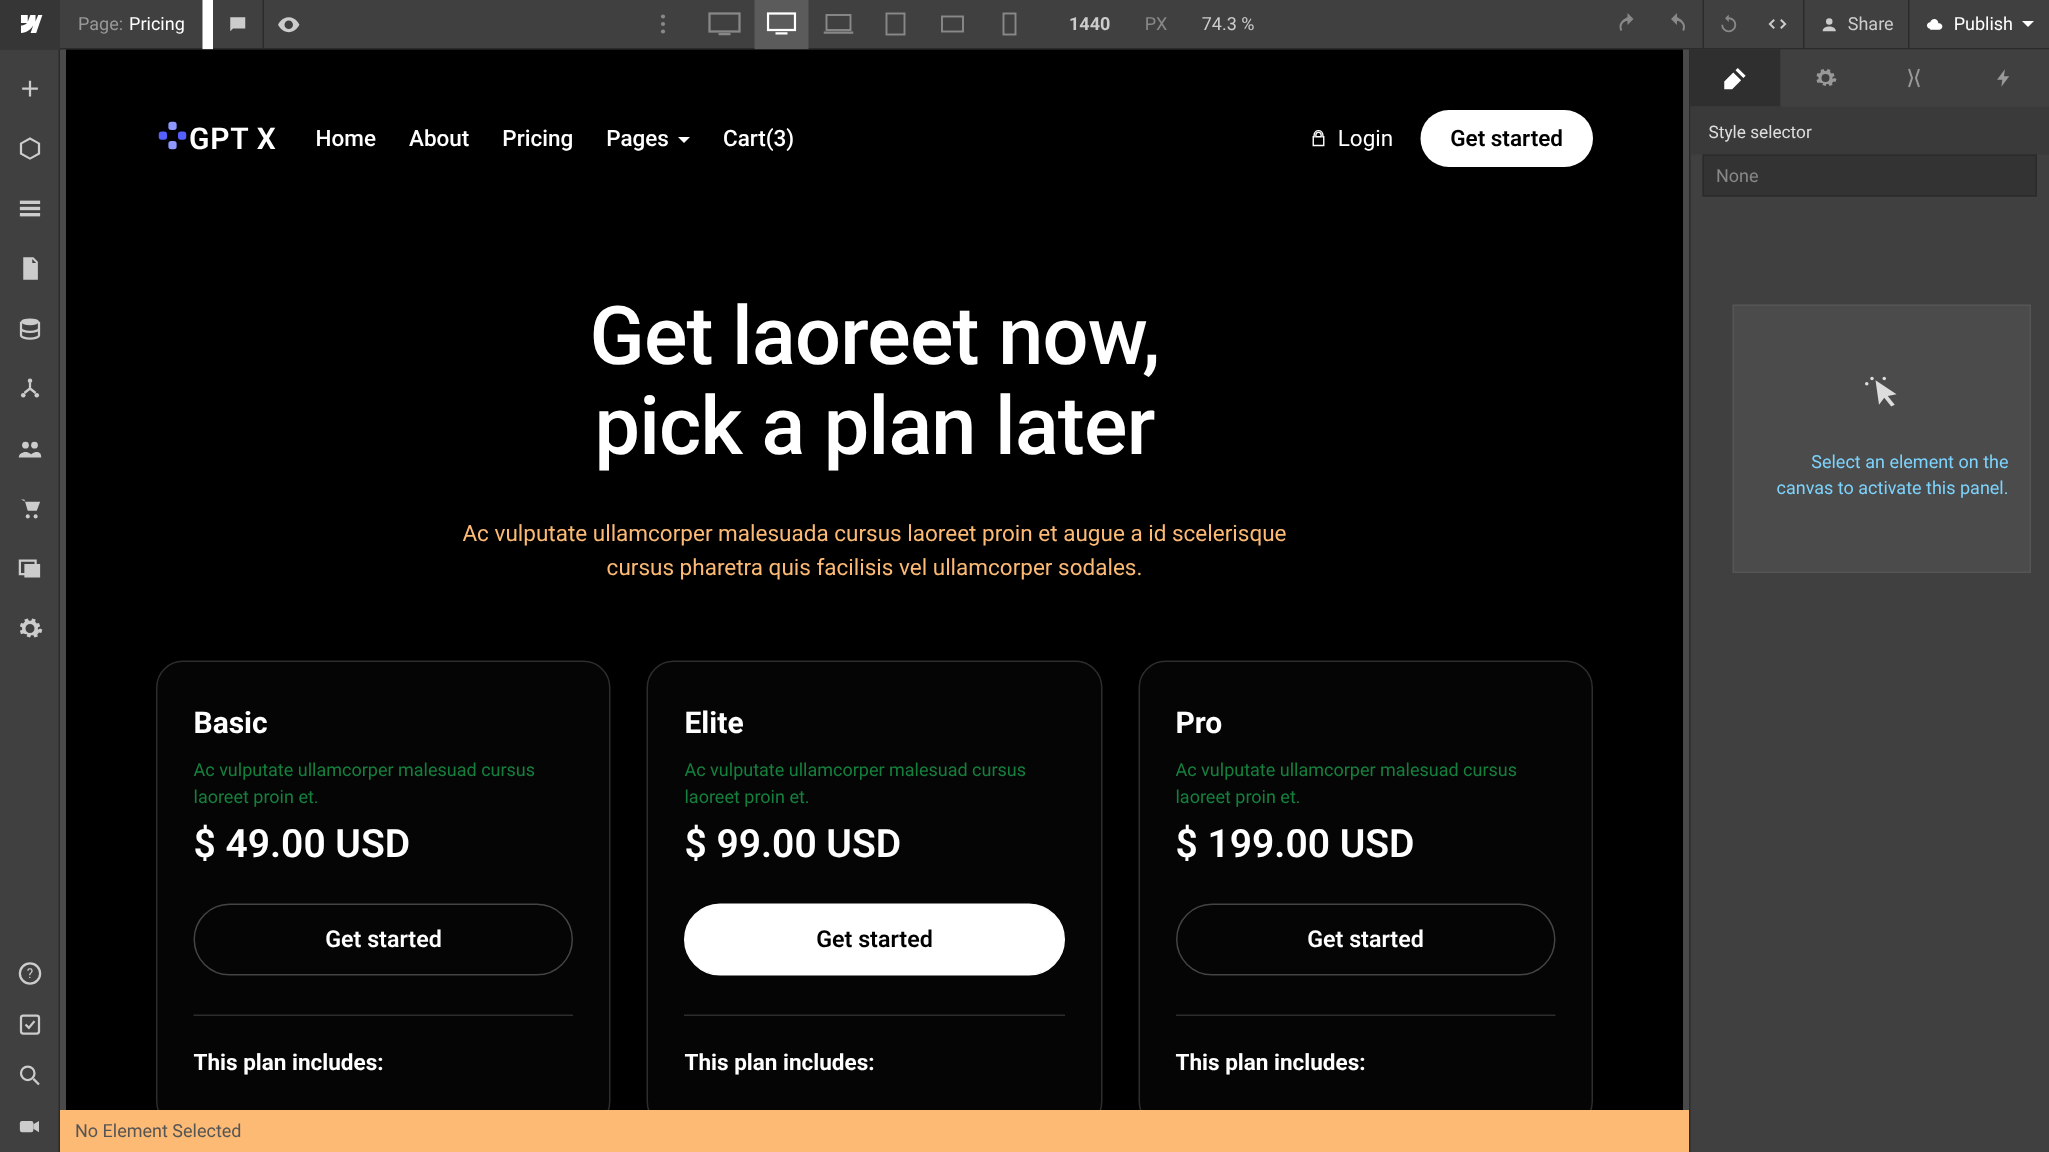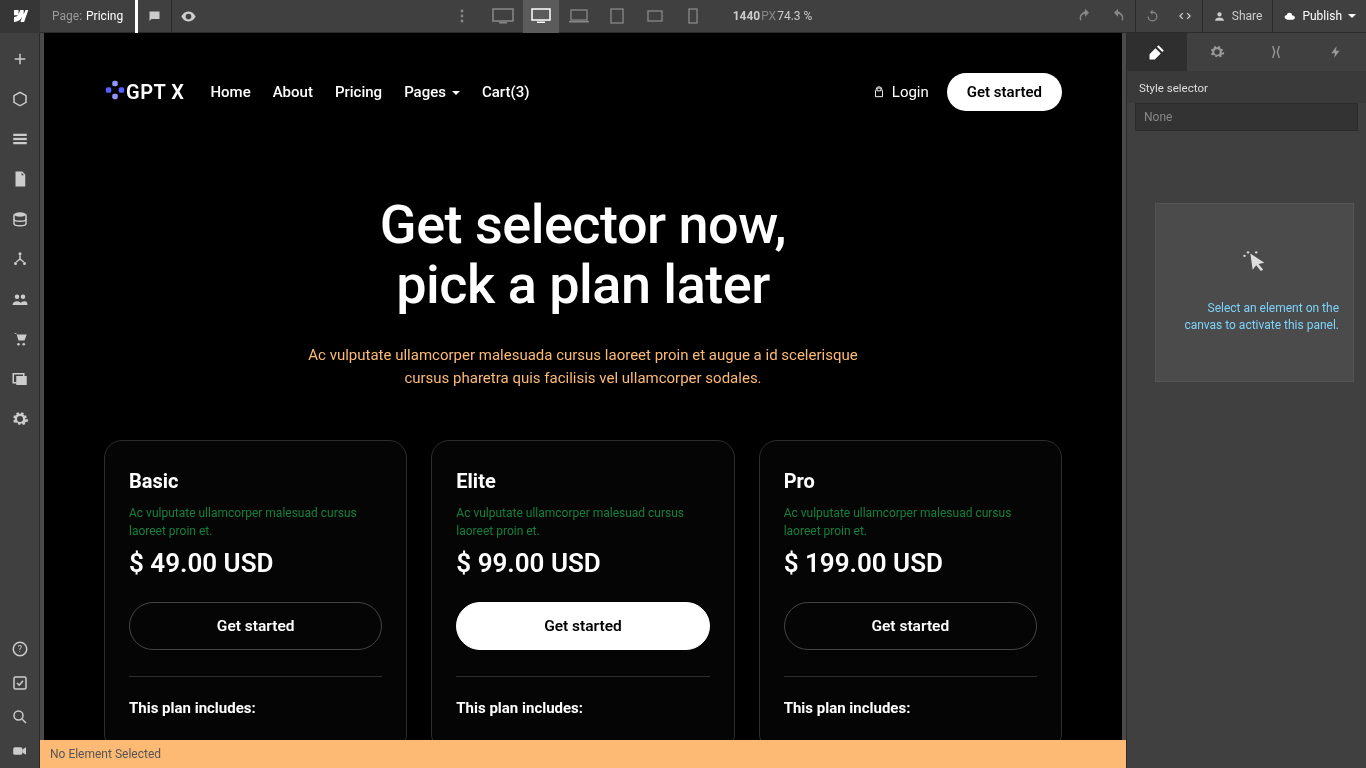--- a/index.html
+++ b/index.html
@@ -3,29 +3,29 @@
 <meta charset="utf-8">
 <style>
   * { margin:0; padding:0; box-sizing:border-box; font-family:-apple-system,BlinkMacSystemFont,"Segoe UI",Roboto,Arial,sans-serif; }
   html,body { width:1366px; height:768px; overflow:hidden; background:#1a1a1a; color:#ccc; }
   .app { display:flex; flex-direction:column; width:100%; height:100%; }
 
   
   .topbar { height:33px; background:#404040; display:flex; align-items:center; font-size:12px; color:#ccc; border-bottom:1px solid #2b2b2b; }
   .topbar .wlogo { width:40px; height:33px; display:flex; align-items:center; justify-content:center; background:#363636; }
   .topbar .wlogo svg { width:18px; height:18px; fill:#fff; }
-  .topbar .pagebtn { padding:0 12px; height:33px; display:flex; align-items:center; gap:4px; border-right:3px solid #ffffff; }
+  .topbar .pagebtn { padding:0 12px; height:33px; display:flex; align-items:center; gap:4px; border-right:7px solid #ffffff; }
   .topbar .pagebtn .lbl { color:#999; }
   .topbar .pagebtn .val { color:#fff; }
   .topbar .icobtn { width:33px; height:33px; display:flex; align-items:center; justify-content:center; color:#ccc; }
   .topbar .spacer { flex:1; }
   .topbar .bpgroup { display:flex; align-items:center; gap:2px; padding:0 6px; }
   .topbar .bp { width:36px; height:33px; display:flex; align-items:center; justify-content:center; color:#888; }
   .topbar .bp.active { background:#5b5b5b; color:#fff; }
-  .topbar .dim { padding:0 16px; display:flex; gap:1px; align-items:center; color:#ccc;justify-content:center;}
+  .topbar .dim { padding:0 16px; display:flex; gap:23px; align-items:center; color:#ccc;justify-content:center;}
   .topbar .dim .px { color:#888;}
   .topbar .right { display:flex; align-items:center; }
   .topbar .rbtn { padding:0 10px; height:33px; display:flex; align-items:center; gap:6px; border-left:1px solid #2b2b2b; color:#ccc;justify-content:center;}
   .topbar .rbtn.publish { color:#fff; }
   .topbar .vsep { width:1px; height:33px; background:#2b2b2b;}
 
   
   .main { flex:1; display:flex; min-height:0; }
 
   
@@ -322,21 +322,21 @@
                     <path d="M7 10V8a5 5 0 0110 0v2h1v10H6V10h1zm2 0h6V8a3 3 0 00-6 0v2z" fill="none" stroke="#fff" stroke-width="1.6"></path>
                   </svg>
                 <span>Login</span>
               </div>
               <div class="getstarted-btn">Get started</div>
             </div>
           </div>
 
           <div class="hero">
             <h1>
-              <span>Get selector now,</span><br>
+              <span>Get laoreet now,</span><br>
               <span>pick a plan later</span>
             </h1>
             <p>Ac vulputate ullamcorper malesuada cursus laoreet proin et augue a id scelerisque cursus pharetra quis facilisis vel ullamcorper sodales.</p>
           </div>
 
           <div class="plans" id="plans">
               <div class="plan">
                 <h3>Basic</h3>
                 <div class="desc">Ac vulputate ullamcorper malesuad cursus laoreet proin et.</div>
                 <div class="price">$ 49.00 USD</div>

